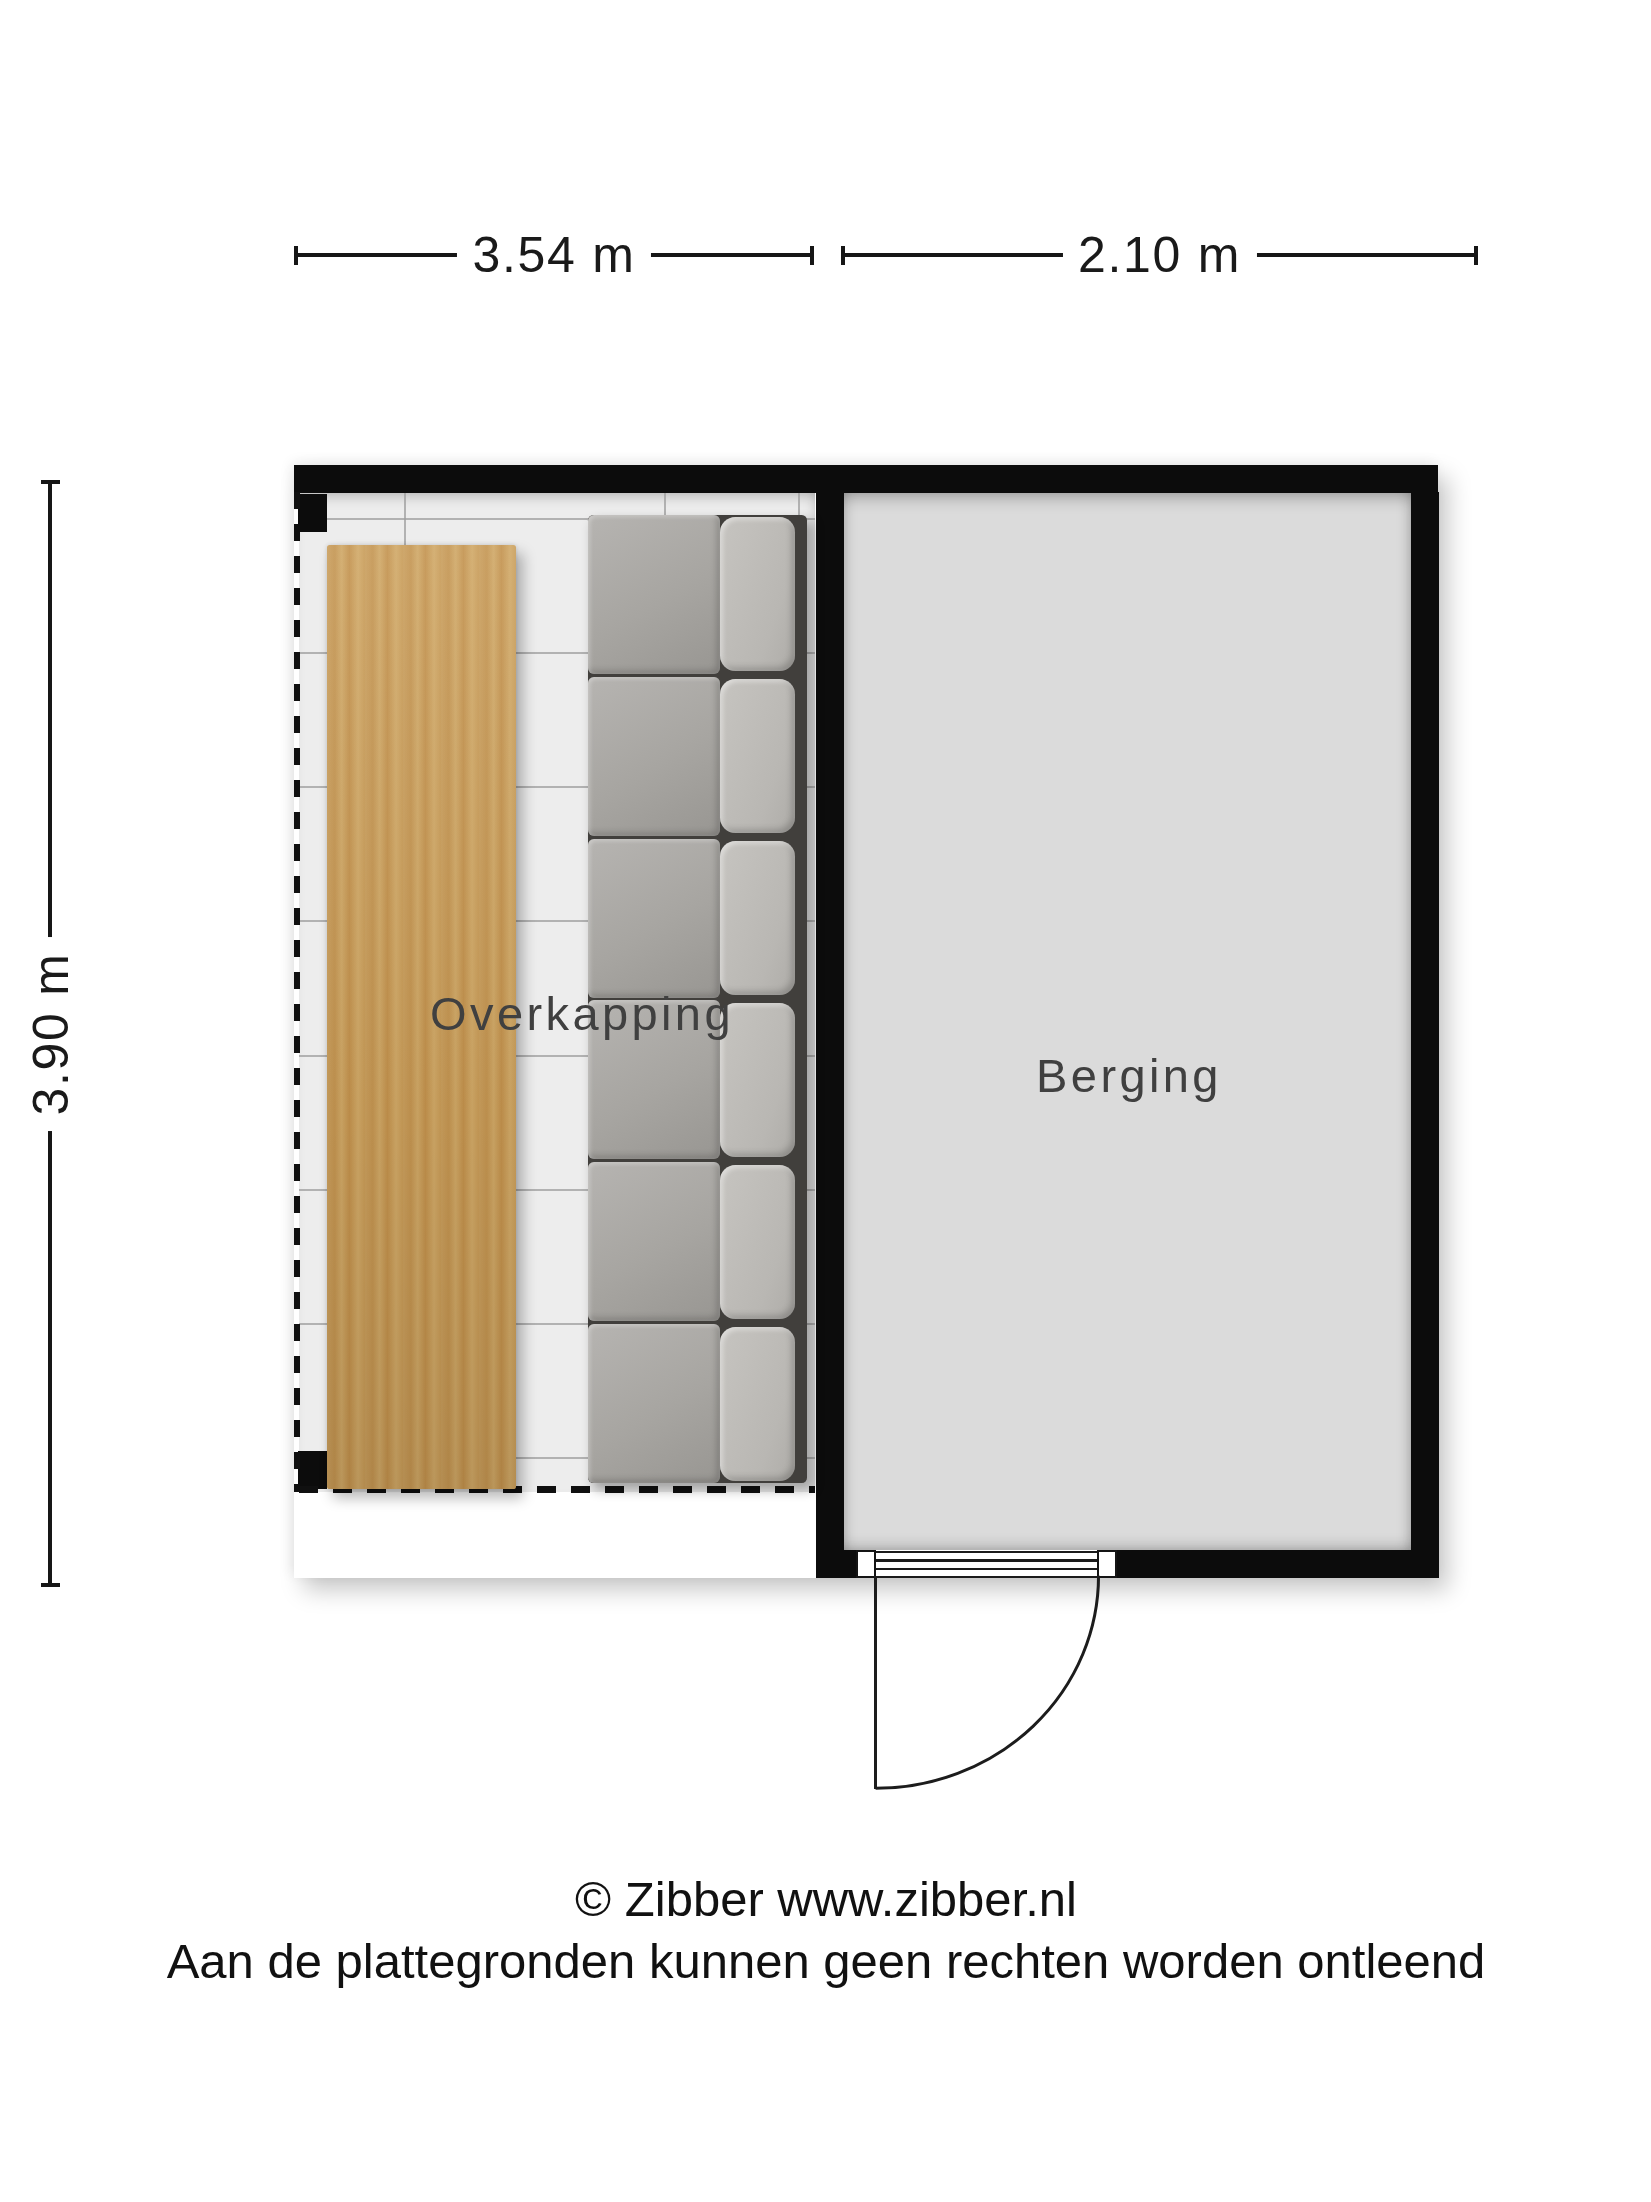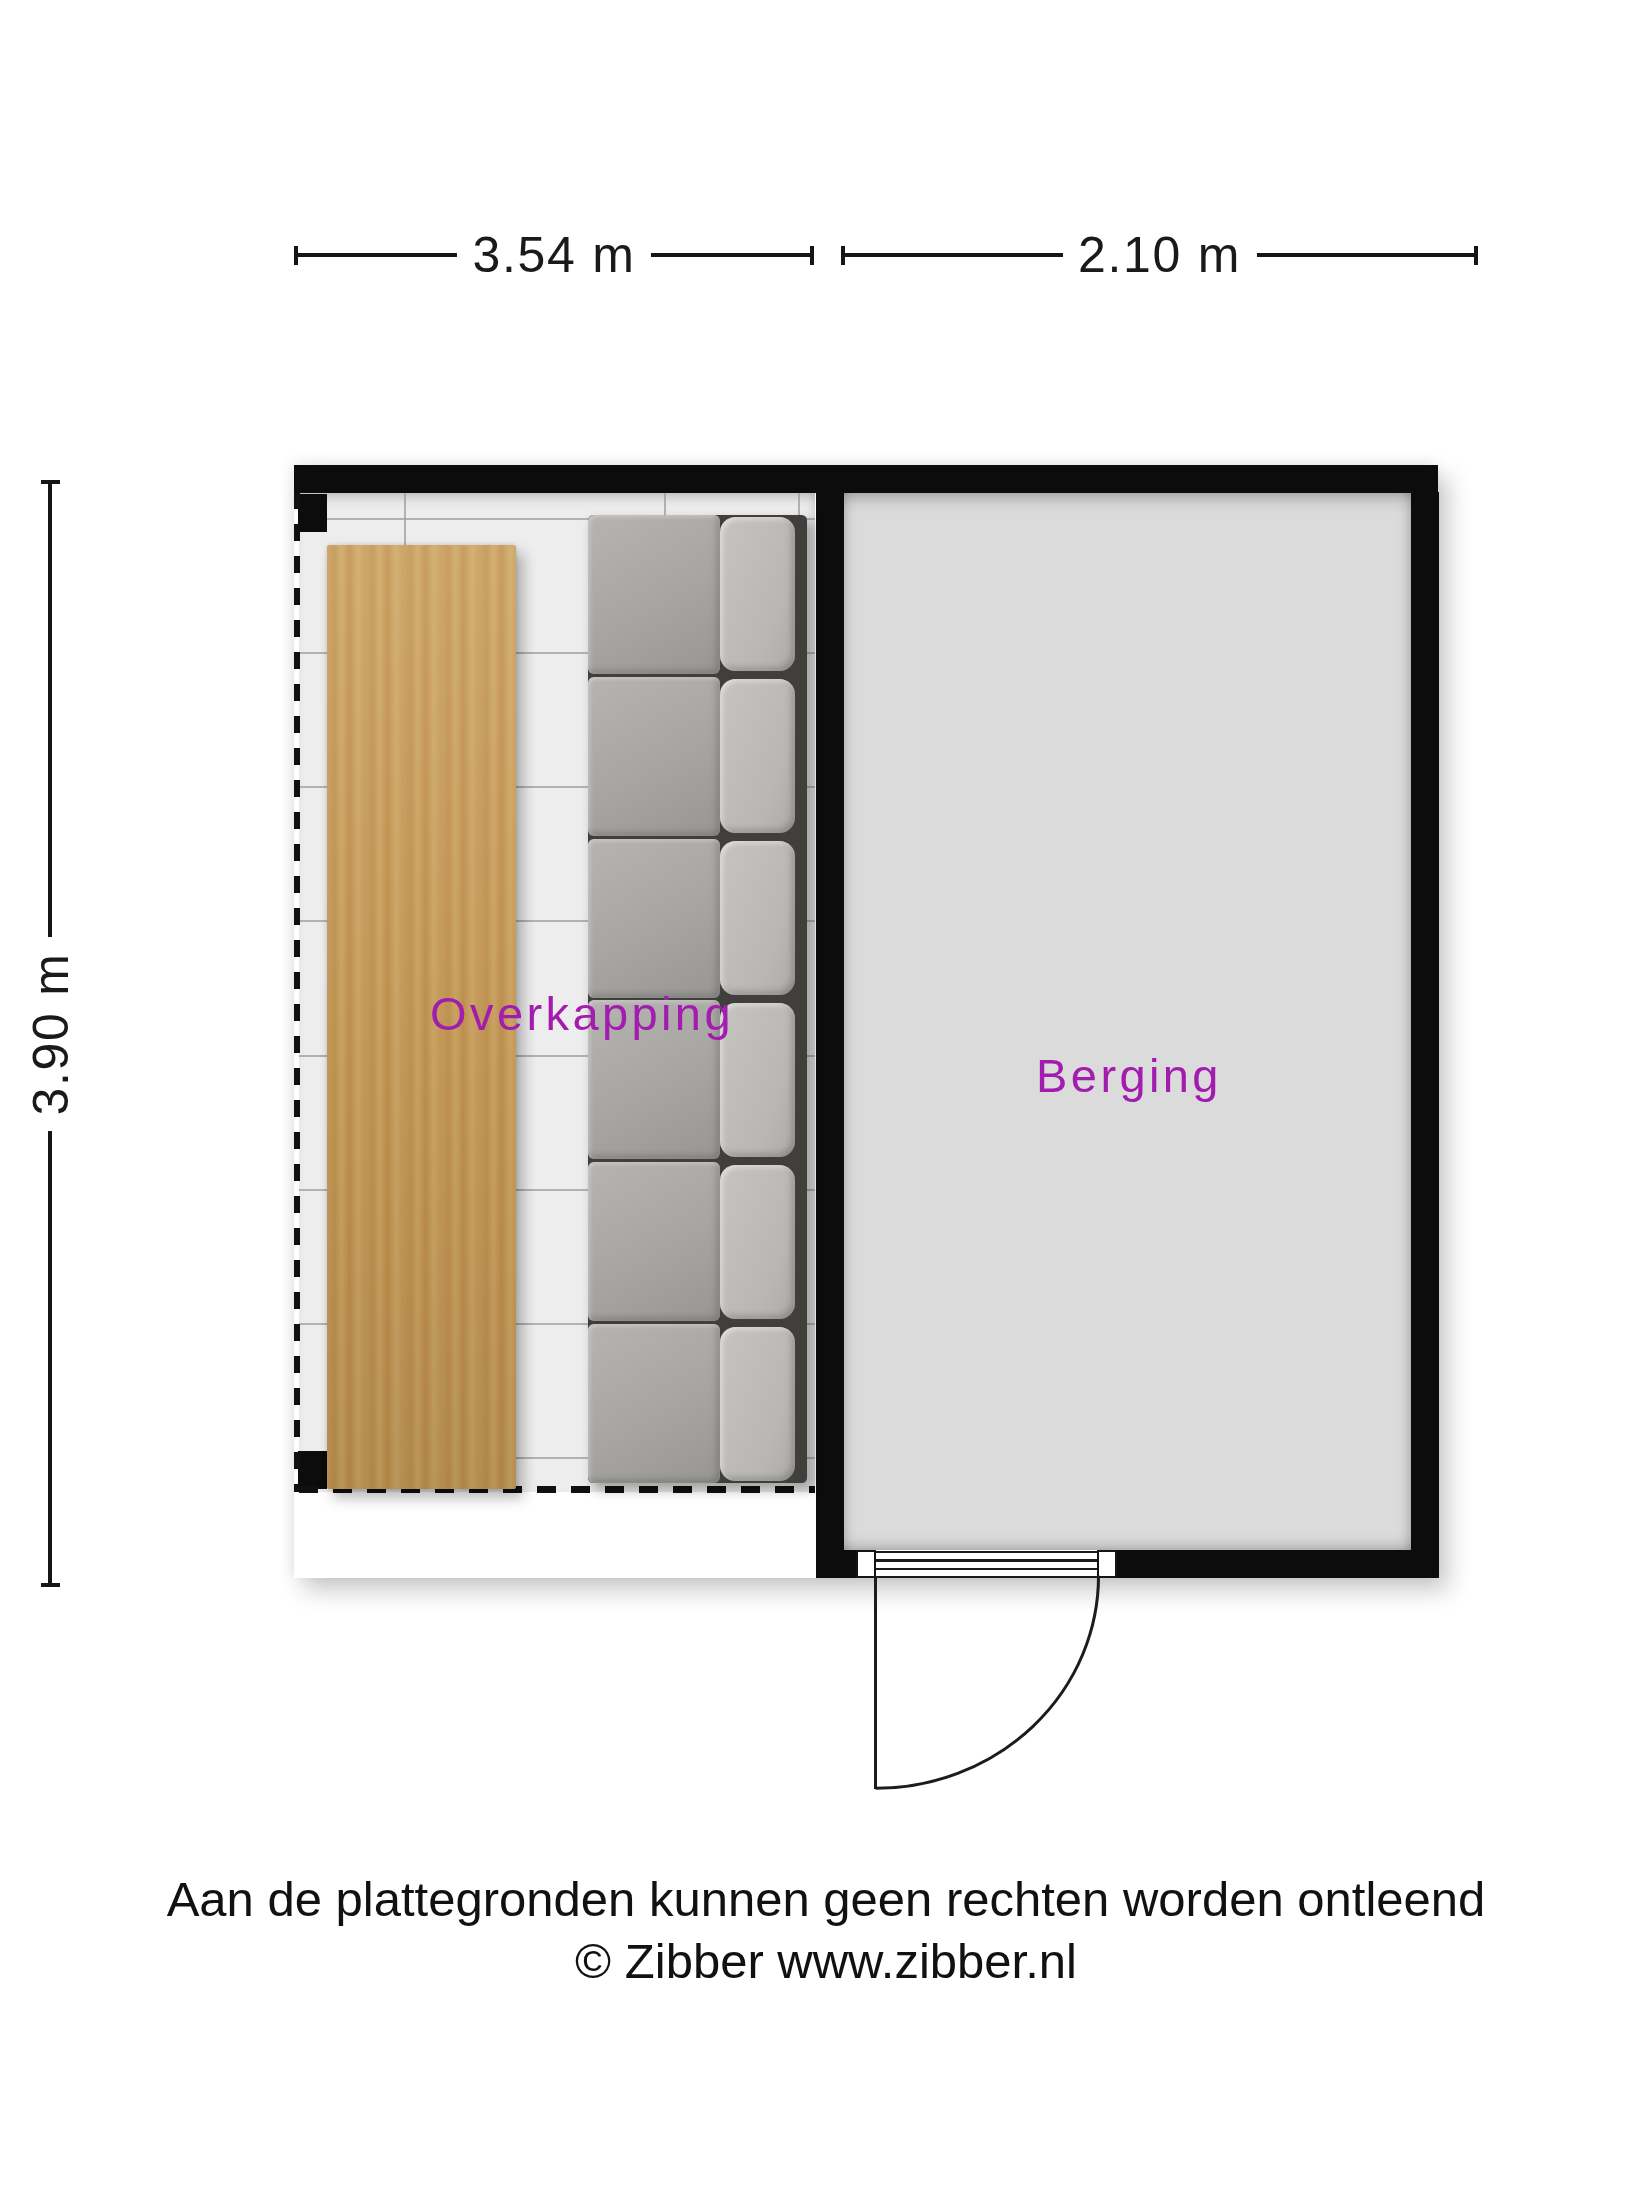--- a/index.html
+++ b/index.html
@@ -64,21 +64,21 @@
     background:linear-gradient(110deg,#c6c4c0 0%,#b9b7b3 70%,#aeaca8 100%);
     box-shadow:inset 2.6px 2.6px 5.2px rgba(255,255,255,0.45), inset -3.4px -3.4px 6px rgba(0,0,0,0.2);}
   
   .jamb{position:absolute;top:1550px;width:20px;height:27.5px;background:#ffffff;border:2.6px solid #141414;box-sizing:border-box;}
   .jamb-left{left:856px;} .jamb-right{left:1097px;}
   .threshold{position:absolute;left:876px;top:1551px;width:221px;height:27px;
     background:repeating-linear-gradient(to bottom,#1b1b1b 0 2.2px,#ffffff 2.2px 8.3px);}
   .door-leaf{position:absolute;left:874px;top:1576px;width:3.4px;height:213px;background:#1c1c1c;}
   .door-arc{position:absolute;left:867px;top:1568px;}
   
-  .room-label{position:absolute;transform:translateX(-50%);font-size:47px;letter-spacing:3.4px;color:#a21caf;white-space:nowrap;}
+  .room-label{position:absolute;transform:translateX(-50%);font-size:47px;letter-spacing:3.4px;color:#404040;white-space:nowrap;}
   .label-overkapping{left:582px;top:986px;}
   .label-berging{left:1129px;top:1048px;}
   
   .footer{position:absolute;left:0;top:1869px;width:100%;text-align:center;font-size:49px;line-height:1.26;color:#111111;}
 </style>
 </head>
 <body>
 
 <div class="canvas">
 
@@ -157,18 +157,18 @@
   <div class="threshold"></div>
   <div class="door-leaf"></div>
   <svg class="door-arc" width="241" height="229" viewBox="0 0 280 266">
     <path d="M 269 9 A 259 247 0 0 1 10 256" fill="none" stroke="#1c1c1c" stroke-width="3.5"></path>
   </svg>
 
   <span class="room-label label-overkapping">Overkapping</span>
   <span class="room-label label-berging">Berging</span>
 
   <div class="footer">
+    <div>© Zibber www.zibber.nl</div>
     <div>Aan de plattegronden kunnen geen rechten worden ontleend</div>
-    <div>© Zibber www.zibber.nl</div>
   </div>
 
 </div>
 
 
 </body></html>

